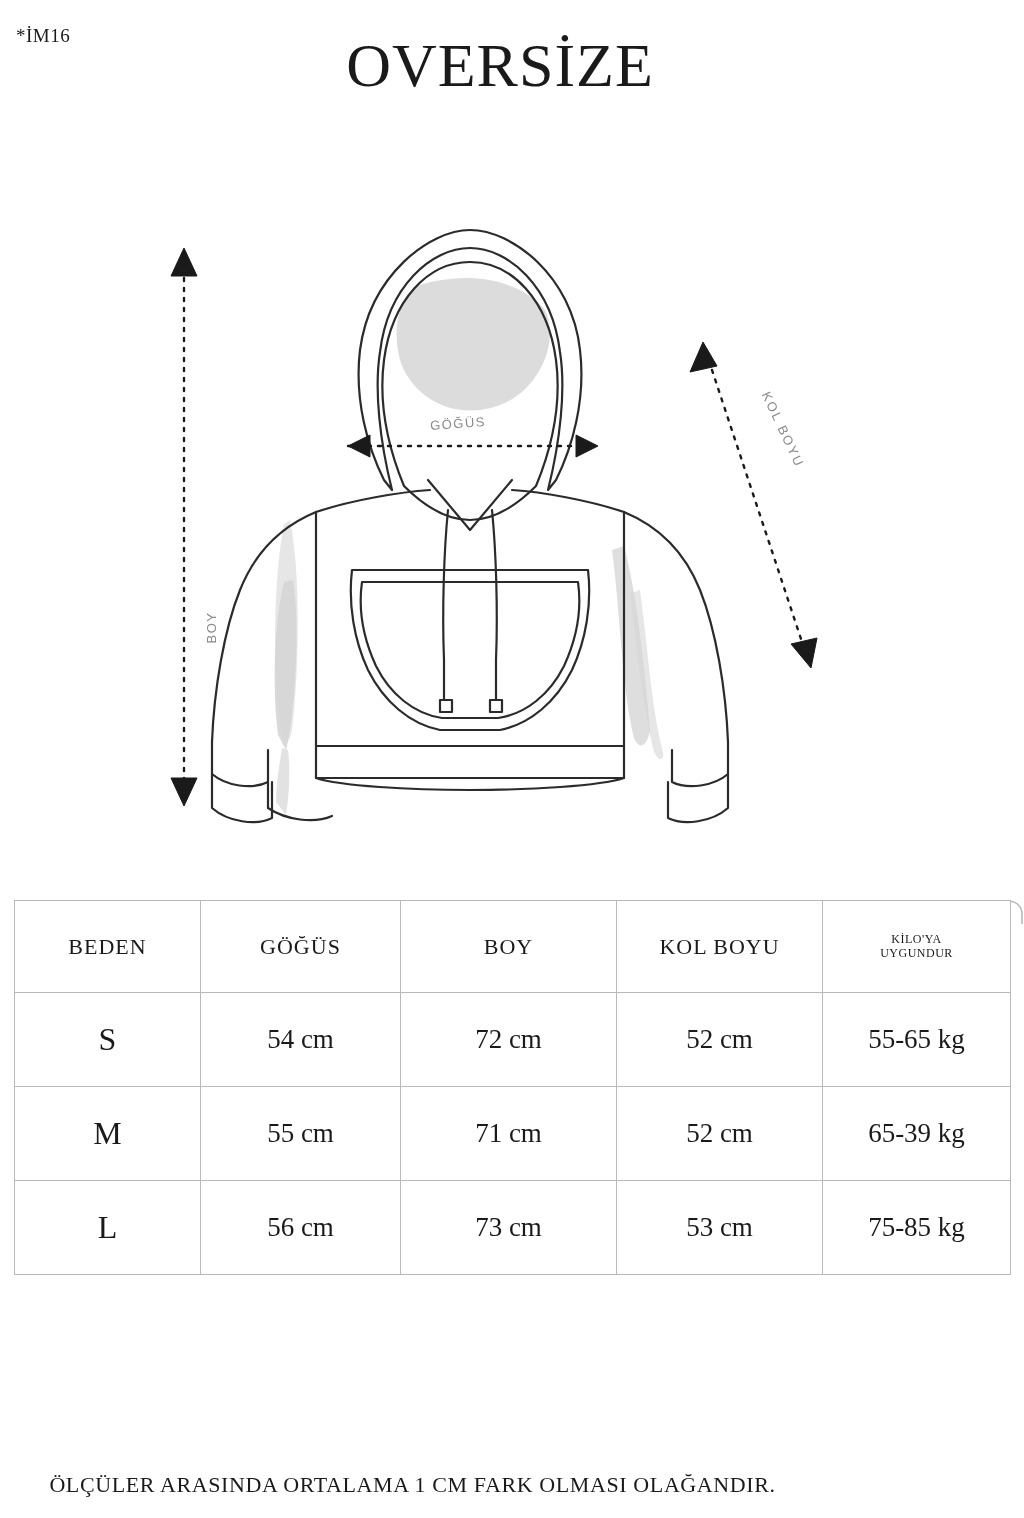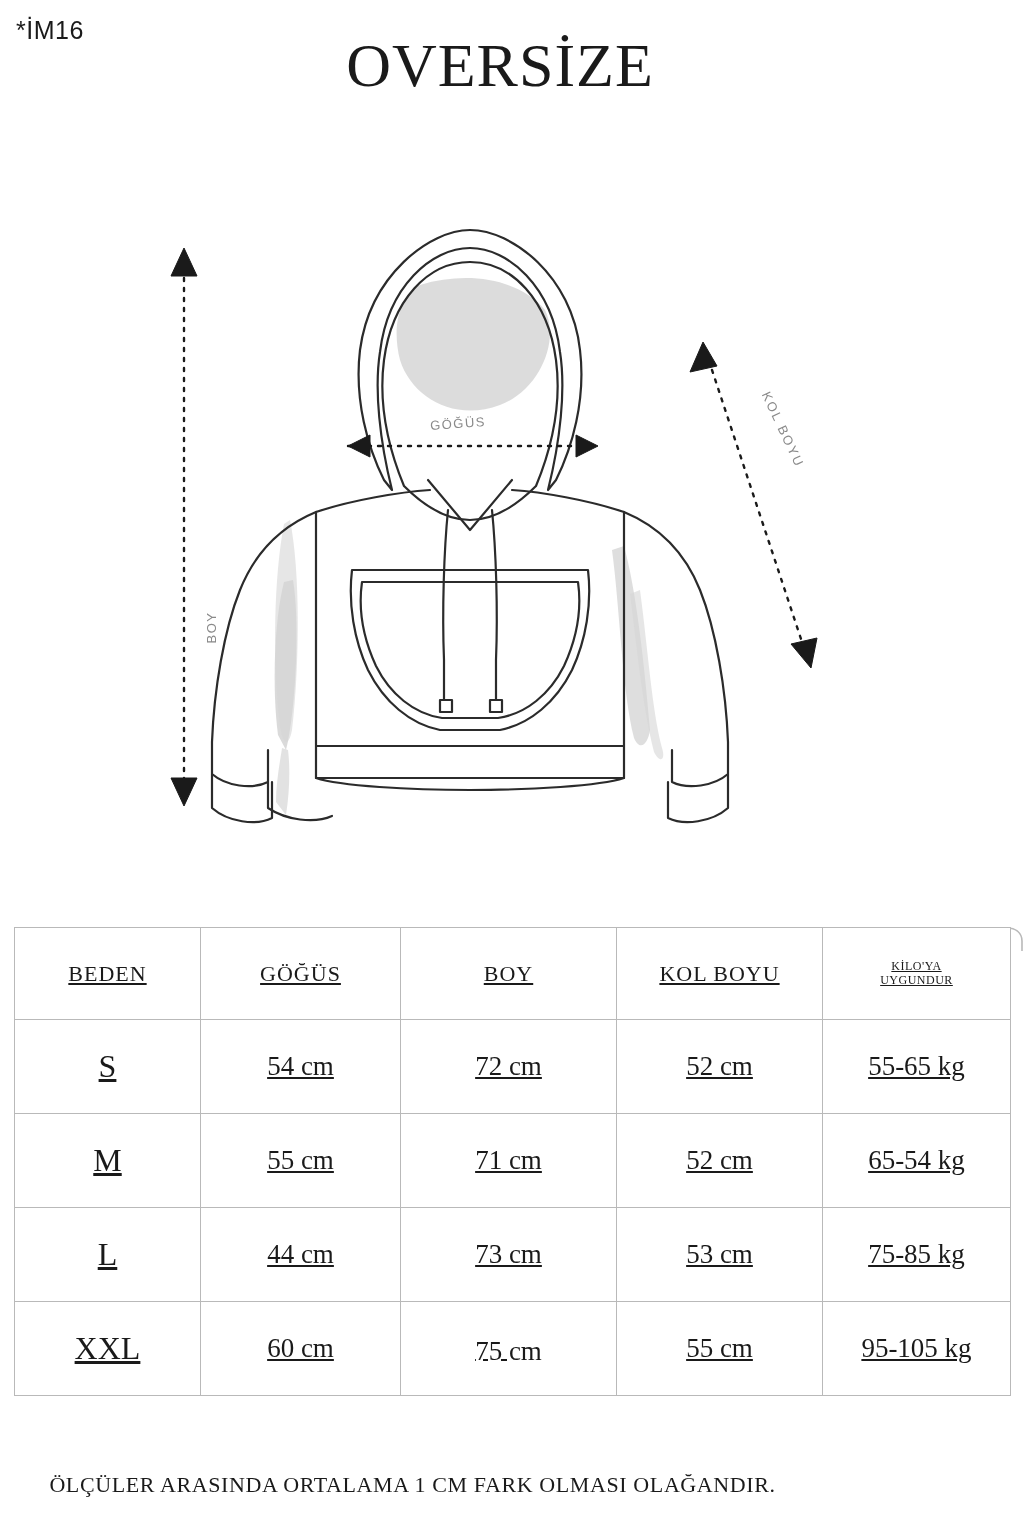--- a/index.html
+++ b/index.html
@@ -11,24 +11,24 @@
     font-family: "Liberation Serif", serif;
     color: #1a1a1a;
     position: relative;
     overflow: hidden;
   }
 
   
   .code-label {
     position: absolute;
     left: 16px;
-    top: 16px;
-    font-size: 25px;
+    top: 25px;
+    font-size: 19px;
     letter-spacing: 0.5px;
-    font-family: Liberation Sans, sans-serif;
+    font-family: Liberation Serif, serif;
   }
   .main-title {
     position: absolute;
     top: 30px;
     left: 0;
     width: 1000px;
     text-align: center;
     font-size: 62px;
     letter-spacing: 1px;
     font-family: "Liberation Serif", serif;
@@ -67,24 +67,23 @@
     left: 742px;
     top: 232px;
     transform: rotate(65deg);
     transform-origin: center;
     letter-spacing: 2px;
   }
 
   
   .table-wrap {
     position: absolute;
-    top: 927px;
+    top: 900px;
     left: 14px;
     width: 996px;
-    text-decoration: underline;
   }
   table.size-table {
     width: 996px;
     border-collapse: collapse;
     table-layout: fixed;
   }
   table.size-table th, table.size-table td {
     border: 1px solid #b9b9b9;
     text-align: center;
     font-family: "Liberation Serif", serif;
@@ -252,33 +251,26 @@
         <td>54 cm</td>
         <td>72 cm</td>
         <td>52  cm</td>
         <td>55-65 kg</td>
       </tr>
       <tr>
         <td class="size-cell">M</td>
         <td>55 cm</td>
         <td>71 cm</td>
         <td>52 cm</td>
-        <td>65-54 kg</td>
+        <td>65-39 kg</td>
       </tr>
       <tr>
         <td class="size-cell">L</td>
-        <td>44 cm</td>
+        <td>56 cm</td>
         <td>73 cm</td>
         <td>53 cm</td>
         <td>75-85 kg</td>
       </tr>
-      <tr>
-        <td class="size-cell">XXL</td>
-        <td>60 cm</td>
-        <td><span class="nudge-1">75 cm</span></td>
-        <td>55 cm</td>
-        <td>95-105 kg</td>
-      </tr>
     </tbody>
   </table>
 </div>
 
 <div class="footer-note">ÖLÇÜLER ARASINDA ORTALAMA 1 CM FARK OLMASI OLAĞANDIR.</div>
 
 </body></html>

